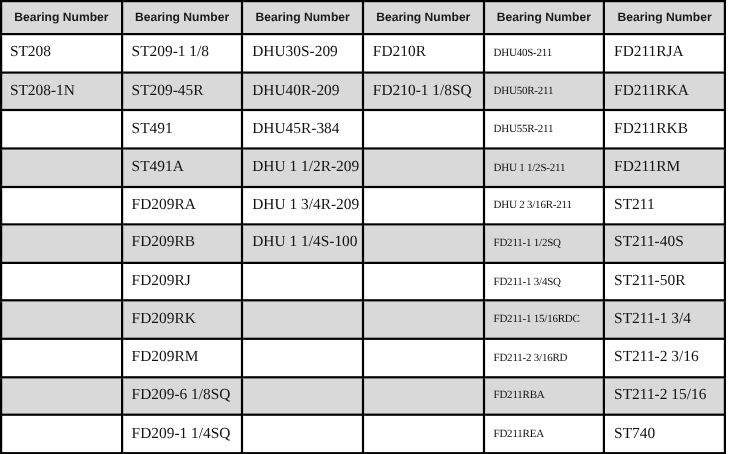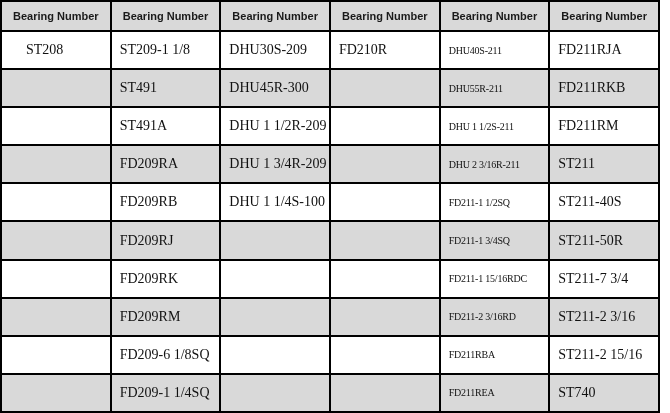--- a/index.html
+++ b/index.html
@@ -26,21 +26,21 @@
     font-size:11px;font-weight:bold;color:#1a1a1a;
     text-align:center;height:28px;padding:0 2px;
   }
   td{
     background:var(--row-bg);
     font-family:"Liberation Serif",serif;
     font-size:14px;color:#111111;
     padding:0 3px 0 8px;
   }
   tbody tr:nth-child(even) td{background:var(--alt-row-bg);}
-  td:first-child{padding-left:24px;}
+  td:first-child{padding-left:7px;}
   td:nth-child(5){font-size:10px;letter-spacing:-0.2px;}
 </style>
 </head>
 <body>
 
 <table>
   <thead>
     <tr>
         <th>Bearing Number</th>
         <th>Bearing Number</th>
@@ -53,23 +53,31 @@
   <tbody>
       <tr>
         <td>ST208</td>
         <td>ST209-1 1/8</td>
         <td>DHU30S-209</td>
         <td>FD210R</td>
         <td>DHU40S-211</td>
         <td>FD211RJA</td>
       </tr>
       <tr>
+        <td>ST208-1N</td>
+        <td>ST209-45R</td>
+        <td>DHU40R-209</td>
+        <td>FD210-1 1/8SQ</td>
+        <td>DHU50R-211</td>
+        <td>FD211RKA</td>
+      </tr>
+      <tr>
         <td></td>
         <td>ST491</td>
-        <td>DHU45R-300</td>
+        <td>DHU45R-384</td>
         <td></td>
         <td>DHU55R-211</td>
         <td>FD211RKB</td>
       </tr>
       <tr>
         <td></td>
         <td>ST491A</td>
         <td>DHU 1 1/2R-209</td>
         <td></td>
         <td>DHU 1 1/2S-211</td>
@@ -98,21 +106,21 @@
         <td></td>
         <td>FD211-1 3/4SQ</td>
         <td>ST211-50R</td>
       </tr>
       <tr>
         <td></td>
         <td>FD209RK</td>
         <td></td>
         <td></td>
         <td>FD211-1 15/16RDC</td>
-        <td>ST211-7 3/4</td>
+        <td>ST211-1 3/4</td>
       </tr>
       <tr>
         <td></td>
         <td>FD209RM</td>
         <td></td>
         <td></td>
         <td>FD211-2 3/16RD</td>
         <td>ST211-2 3/16</td>
       </tr>
       <tr>

